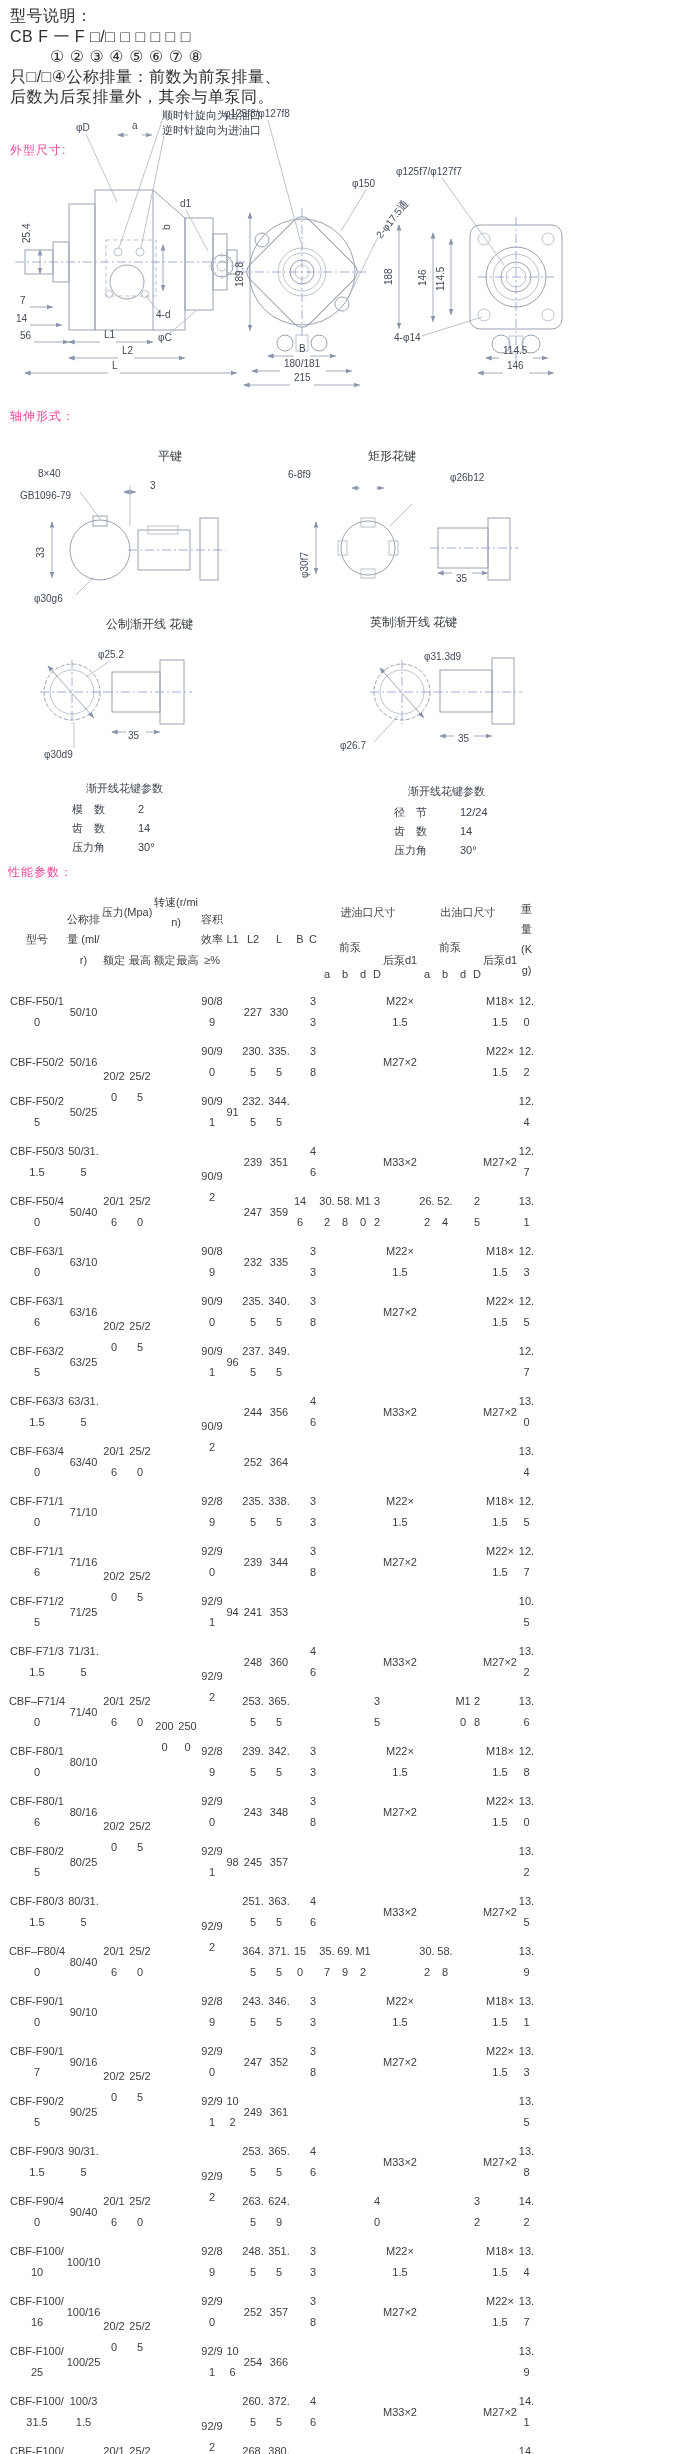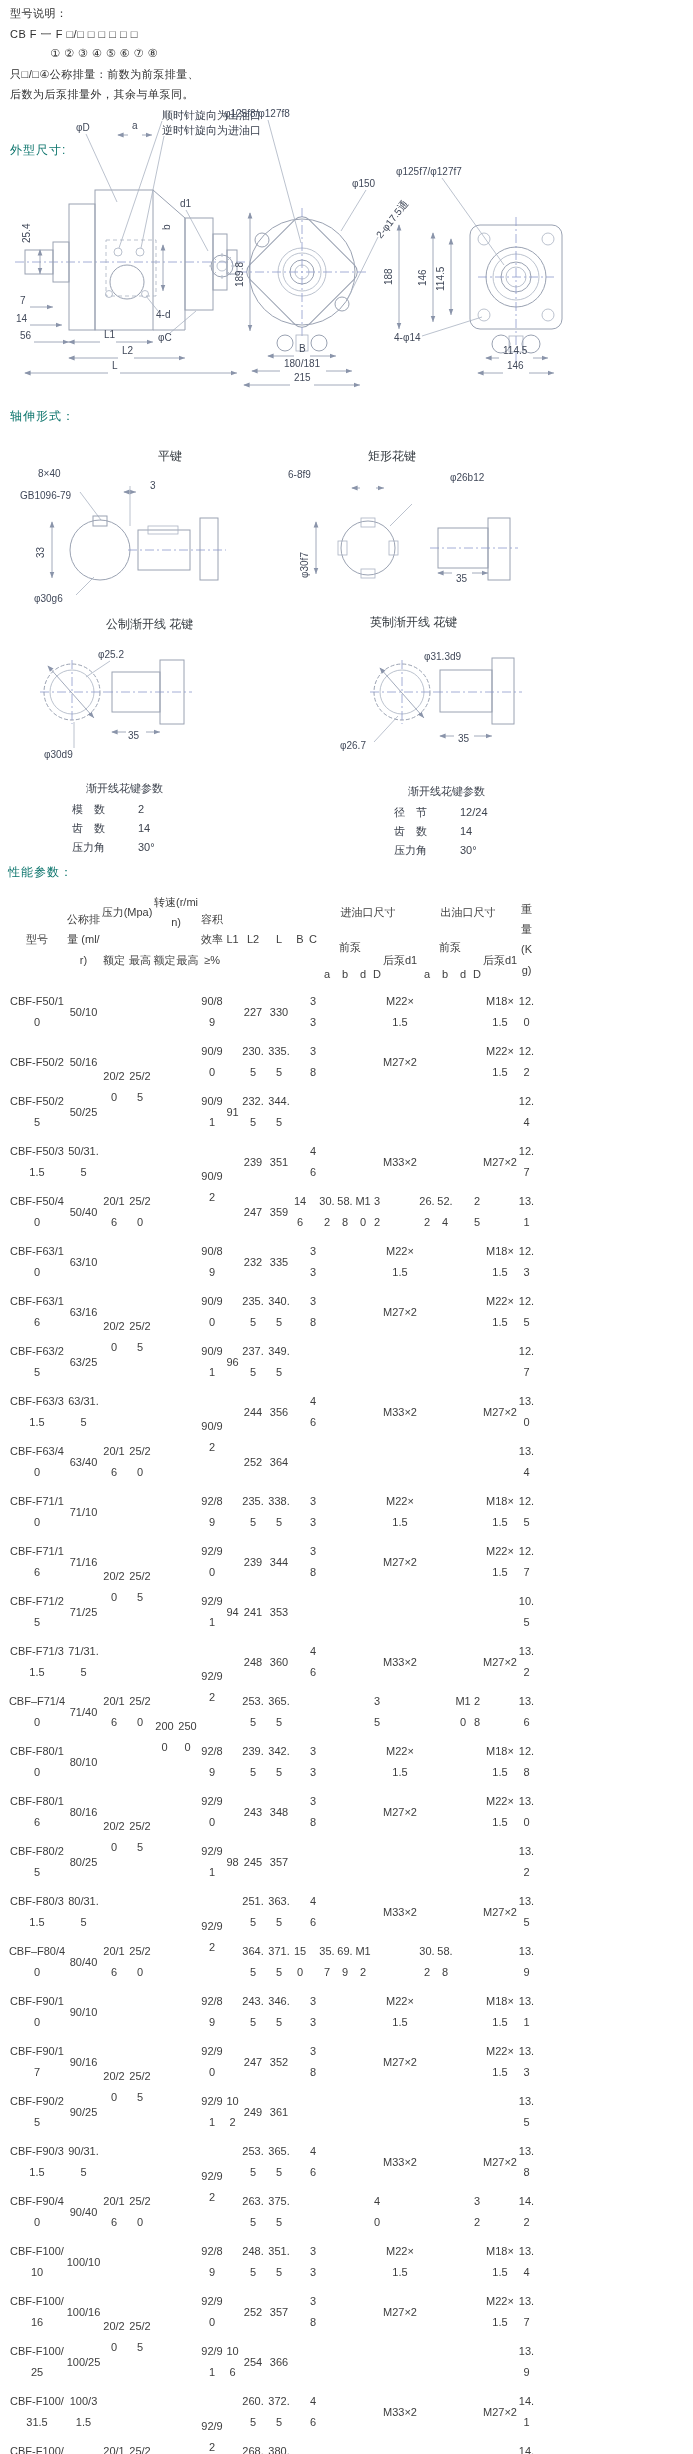--- a/index.html
+++ b/index.html
@@ -1,22 +1,22 @@
 <!DOCTYPE html>
 <html><head>
 <meta charset="utf-8">
 <style>
   html,body{margin:0;padding:0;}
   body{
     position:relative;width:693px;height:2454px;overflow:hidden;background:#ffffff;
     font-family:"Liberation Sans","DejaVu Sans",sans-serif;color:#333;
   }
   .abs{position:absolute;}
-  .note-line{font-size:11px;color:#2e2e2e;letter-spacing:0.5px;}
-  .sec-title{font-size:12px;color:#0f766e;letter-spacing:1px;}
+  .note-line{font-size:16px;color:#2e2e2e;letter-spacing:0.5px;}
+  .sec-title{font-size:12px;color:#ec4899;letter-spacing:1px;}
   svg{position:absolute;left:0;overflow:visible;}
   svg .ln{stroke:#9aa2b2;stroke-width:1;fill:none;}
   svg .ln2{stroke:#aab2c2;stroke-width:0.8;fill:none;}
   svg .c-l{stroke:#8d99cc;stroke-width:0.8;fill:none;stroke-dasharray:9 3 2 3;}
   svg .dim{stroke:#8a94aa;stroke-width:0.8;fill:none;}
   svg text{font-family:"Liberation Sans","DejaVu Sans",sans-serif;font-size:10px;fill:#41495a;}
   svg text.cj{font-size:11px;fill:#3a414f;}
   svg text.tt{font-size:12px;fill:#33393f;}
   .ptable{position:absolute;font-size:11px;color:#3d434e;line-height:19px;}
   .ptable .pt-title{margin-bottom:2px;}
@@ -868,21 +868,21 @@
           <td></td>
           <td>M27×2</td>
           <td>13.8</td>
         </tr>
         <tr>
           <td>CBF-F90/40</td>
           <td>90/40</td>
           <td>20/16</td>
           <td>25/20</td>
           <td>263.5</td>
-          <td>375.5</td>
+          <td>624.9</td>
           <td></td>
           <td></td>
           <td></td>
           <td></td>
           <td></td>
           <td>40</td>
           <td></td>
           <td></td>
           <td></td>
           <td></td>

